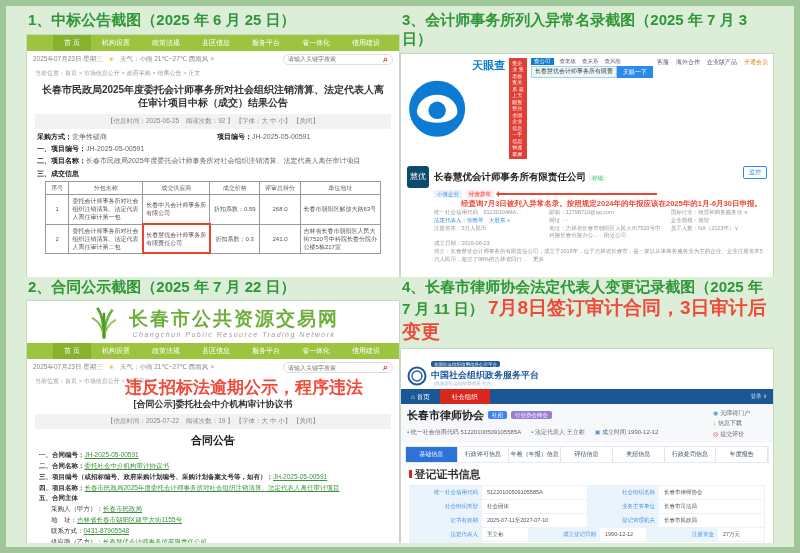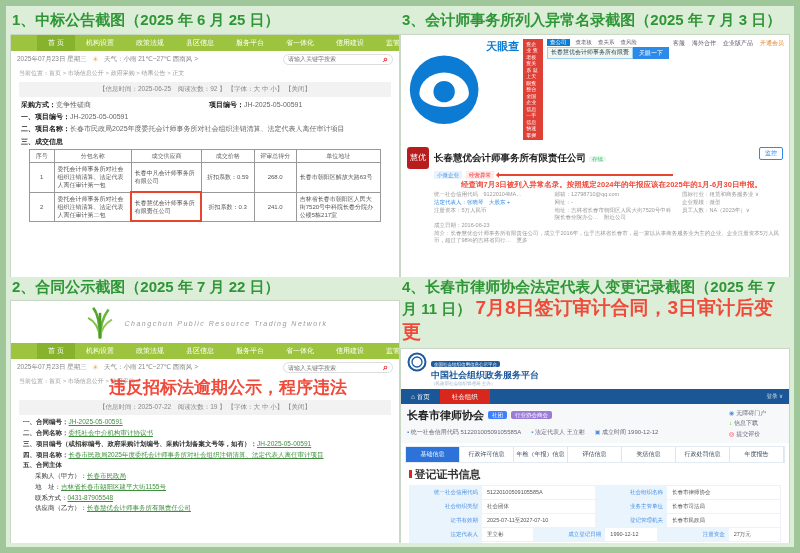--- a/index.html
+++ b/index.html
@@ -1,21 +1,21 @@
 <!DOCTYPE html>
 <html><head>
 <meta charset="utf-8">
 <style>
   * { box-sizing: border-box; margin: 0; padding: 0; }
   html,body { width: 800px; height: 553px; overflow: hidden;
     font-family: "Liberation Sans", "DejaVu Sans", sans-serif; }
   body { background: #9fc79a; position: relative; }
   .frame { position: absolute; inset: 6px; background: #dcedd8;
     display: grid; grid-template-columns: 1fr 1fr; grid-template-rows: 1fr 1fr;
-    gap: 0; padding: 4px 4px; }
+    gap: 0; padding: 4px 20px; }
   .quad { overflow: hidden; }
   .qhead { color: #2f9637; font-weight: bold; font-size: 15px; line-height: 1.25; margin: 1px 0 4px 2px; }
   .qhead .red-note { color: #f04a3a; font-size: 19px; }
   .card { background: #fff; border: 1px solid #c9d8c6; box-shadow: 0 1px 2px rgba(0,0,0,.12); overflow: hidden; }
 
   
   .gnav { background: #9cc43f; display: flex; height: 16px; align-items: stretch; padding-left: 26px; }
   .gnav .gi { color: #fff; font-size: 7px; line-height: 16px; padding: 0 11px; white-space: nowrap; }
   .gnav .gi.active { background: #86b22d; }
   .topbar { display: flex; align-items: center; font-size: 6.5px; color: #888; padding: 3px 6px; gap: 5px; }
@@ -55,42 +55,42 @@
   .tyc-banner { background: #e03f35; color: #fff; font-size: 5px; line-height: 1.3; padding: 2px 3px; width: 74px; }
   .tyc-search { flex: 1; }
   .tyc-tabs { display: flex; gap: 6px; font-size: 5.5px; color: #666; margin-bottom: 1px; }
   .tyc-tabs .tt.active { background: #0b7bd4; color: #fff; padding: 0 3px; }
   .tyc-input-row { display: flex; }
   .tyc-input-row input { flex: 1; border: 1px solid #9fd0f2; background: #eef7f0; font-size: 6px; color: #345; height: 12px; padding: 0 3px; min-width: 0; }
   .tyc-btn { background: #2c8ae8; color: #fff; font-size: 6px; line-height: 12px; padding: 0 6px; white-space: nowrap; }
   .tyc-links { display: flex; gap: 7px; font-size: 6px; color: #556; white-space: nowrap; }
   .tyc-links .vip { color: #e08a2c; }
   .company-row { display: flex; align-items: flex-start; gap: 5px; padding: 3px 6px 0; }
-  .avatar { width: 22px; height: 22px; border-radius: 3px; background: #b91c1c; color: #fff; font-size: 8px; text-align: center; line-height: 22px; flex: none; }
+  .avatar { width: 22px; height: 22px; border-radius: 3px; background: #0c4a6e; color: #fff; font-size: 8px; text-align: center; line-height: 22px; flex: none; }
   .cname { font-size: 9.5px; font-weight: bold; color: #222; }
   .badge-cont { background: #e9f9ef; color: #44c06a; font-size: 5.5px; padding: 0 3px; border-radius: 2px; margin-left: 3px; }
   .monitor { margin-left: auto; border: 1px solid #2c8ae8; color: #2c8ae8; font-size: 6px; padding: 1px 5px; border-radius: 2px; white-space: nowrap; }
   .tagrow { position: relative; display: flex; gap: 4px; padding: 2px 6px 1px 33px; align-items: center; }
   .tag-blue { background: #e8f3ff; color: #4a90e2; font-size: 5.5px; padding: 0.5px 3px; }
   .tag-red { background: #ffece8; color: #f5222d; font-size: 5.5px; padding: 0.5px 3px; }
   .red-arrow { position: relative; flex: 1; height: 2px; background: #e8442e; margin-right: 110px; }
   .red-arrow:before { content: ""; position: absolute; left: -5px; top: -2.5px; border: 3.5px solid transparent; border-right-color: #e8442e; }
   .ann { color: #f04a3a; font-weight: bold; font-size: 7.5px; line-height: 1.25; padding: 0 6px; }
   .ann.i1 { padding-left: 60px; }
   .ann.i2 { padding-left: 34px; }
   .ann.i3 { padding-left: 24px; }
   .ann.i4 { padding-left: 30px; }
   .inforow { display: flex; gap: 6px; padding: 1px 6px 0 33px; font-size: 5.5px; color: #999; }
   .inforow .c1 { width: 34%; } .inforow .c2 { width: 36%; } .inforow .c3 { width: 30%; }
   .inforow .blue { color: #2c8ae8; }
   .intro { font-size: 5.5px; color: #999; padding: 1px 6px 1px 33px; line-height: 1.3; }
   .boxes { display: flex; gap: 4px; padding: 2px 6px; }
 
   
-  .gov-header { display: flex; align-items: flex-start; gap: 4px; padding: 3px 6px; }
+  .gov-header { display: flex; align-items: flex-end; gap: 4px; padding: 3px 6px; }
   .gov-header svg { width: 20px; height: 20px; flex: none; }
   .gov-badge { display: inline-block; background: #1e5a9c; color: #fff; font-size: 4.5px; padding: 0.5px 3px; border-radius: 2px; }
   .gov-name { color: #1e5a9c; font-weight: bold; font-size: 9px; line-height: 1.2; }
   .gov-sub { color: #9ab0c4; font-size: 4.5px; }
   .gov-nav { background: #1b5796; height: 15px; display: flex; align-items: stretch; }
   .gov-nav .home { color: #fff; font-size: 6.5px; line-height: 15px; padding: 0 10px; }
   .gov-nav .orgtab { background: #d8281e; color: #fff; font-size: 6.5px; line-height: 15px; padding: 0 12px; }
   .gov-nav .login { margin-left: auto; color: #cfe0f0; font-size: 5.5px; line-height: 15px; padding: 0 6px; }
   .org-block { background: #f7f8fa; padding: 4px 6px 3px; display: flex; }
   .org-main { flex: 1; }
@@ -134,20 +134,21 @@
       <div class="topbar">
         <span>2025年07月23日 星期三</span>
         <span class="sun">☀</span>
         <span>天气：小雨 21℃~27℃ 西南风 &gt;</span>
         <span class="searchbox">
           <input placeholder="请输入关键字搜索" style="">
           <span class="search-glyph">⌕</span>
         </span>
       </div>
       <div class="crumb">当前位置：首页 &gt; 市场信息公开 &gt; 政府采购 &gt; 结果公告 &gt; 正文</div>
+      <div class="doc-title">长春市民政局2025年度委托会计师事务所对社会组织注销清算、法定代表人离任审计项目中标（成交）结果公告</div>
       <div class="meta">【信息时间：2025-06-25　阅读次数：92 】 【字体：大 中 小】 【关闭】</div>
       <div class="q1line fieldrow">
         <span class="half"><b>采购方式：</b><span>竞争性磋商</span></span>
         <span class="half"><b>项目编号：</b><span>JH-2025-05-00591</span></span>
       </div>
       <div class="q1line"><b>一、项目编号：</b><span>JH-2025-05-00591</span></div>
       <div class="q1line"><b>二、项目名称：</b><span>长春市民政局2025年度委托会计师事务所对社会组织注销清算、法定代表人离任审计项目</span></div>
       <div class="q1line"><b>三、成交信息</b></div>
       <table class="bid">
         <colgroup>
@@ -266,20 +267,21 @@
     <div class="card" style="height:244px;">
       <div class="q2logo">
         <svg viewBox="0 0 40 40">
           <path d="M20 38 C20 20 18 10 12 2" stroke="#57a32f" stroke-width="3" fill="none"></path>
           <path d="M20 38 C20 22 24 12 30 4" stroke="#6cb43c" stroke-width="3" fill="none"></path>
           <path d="M20 38 C19 26 14 18 6 14" stroke="#7fc04a" stroke-width="2.5" fill="none"></path>
           <path d="M20 38 C21 26 27 20 34 16" stroke="#8fca55" stroke-width="2.5" fill="none"></path>
           <path d="M20 38 C20 24 20 14 20 8" stroke="#4c9a28" stroke-width="3" fill="none"></path>
         </svg>
         <span>
+          <div class="sitename">长春市公共资源交易网</div>
           <div class="siteen">Changchun Public Resource Trading Network</div>
         </span>
       </div>
       <div class="gnav">
         <span class="gi active">首 页</span>
         <span class="gi">机构设置</span>
         <span class="gi">政策法规</span>
         <span class="gi">县区信息</span>
         <span class="gi">服务平台</span>
         <span class="gi">省一体化</span>
@@ -292,21 +294,23 @@
         <span>天气：小雨 21℃~27℃ 西南风 &gt;</span>
         <span class="searchbox">
           <input placeholder="请输入关键字搜索" style="">
           <span class="search-glyph">⌕</span>
         </span>
       </div>
       <div class="crumb-row">
         <div class="crumb">当前位置：首页 &gt; 市场信息公开 &gt; 政府采购 &gt;</div>
         <div class="big-red">违反招标法逾期公示，程序违法</div>
       </div>
+      <div class="doc-title" style="font-size:9px;padding-top:0;">[合同公示]委托社会中介机构审计协议书</div>
       <div class="meta">【信息时间：2025-07-22　阅读次数：19 】 【字体：大 中 小】 【关闭】</div>
+      <div class="q2subtitle">合同公告</div>
       <div class="q2line"><b>一、合同编号：</b><span class="glink">JH-2025-05-00591</span></div>
       <div class="q2line"><b>二、合同名称：</b><span class="glink">委托社会中介机构审计协议书</span></div>
       <div class="q2line"><b>三、项目编号（或招标编号、政府采购计划编号、采购计划备案文号等，如有）：</b><span class="glink">JH-2025-05-00591</span></div>
       <div class="q2line"><b>四、项目名称：</b><span class="glink">长春市民政局2025年度委托会计师事务所对社会组织注销清算、法定代表人离任审计项目</span></div>
       <div class="q2line"><b>五、合同主体</b></div>
       <div class="q2line sub"><span>采购人（甲方）：</span><span class="glink">长春市民政局</span></div>
       <div class="q2line sub"><span>地　址：</span><span class="glink">吉林省长春市朝阳区建平大街1155号</span></div>
       <div class="q2line sub"><span>联系方式：</span><span class="glink">0431-87905548</span></div>
       <div class="q2line sub"><span>供应商（乙方）：</span><span class="glink">长春慧优会计师事务所有限责任公司</span></div>
 

